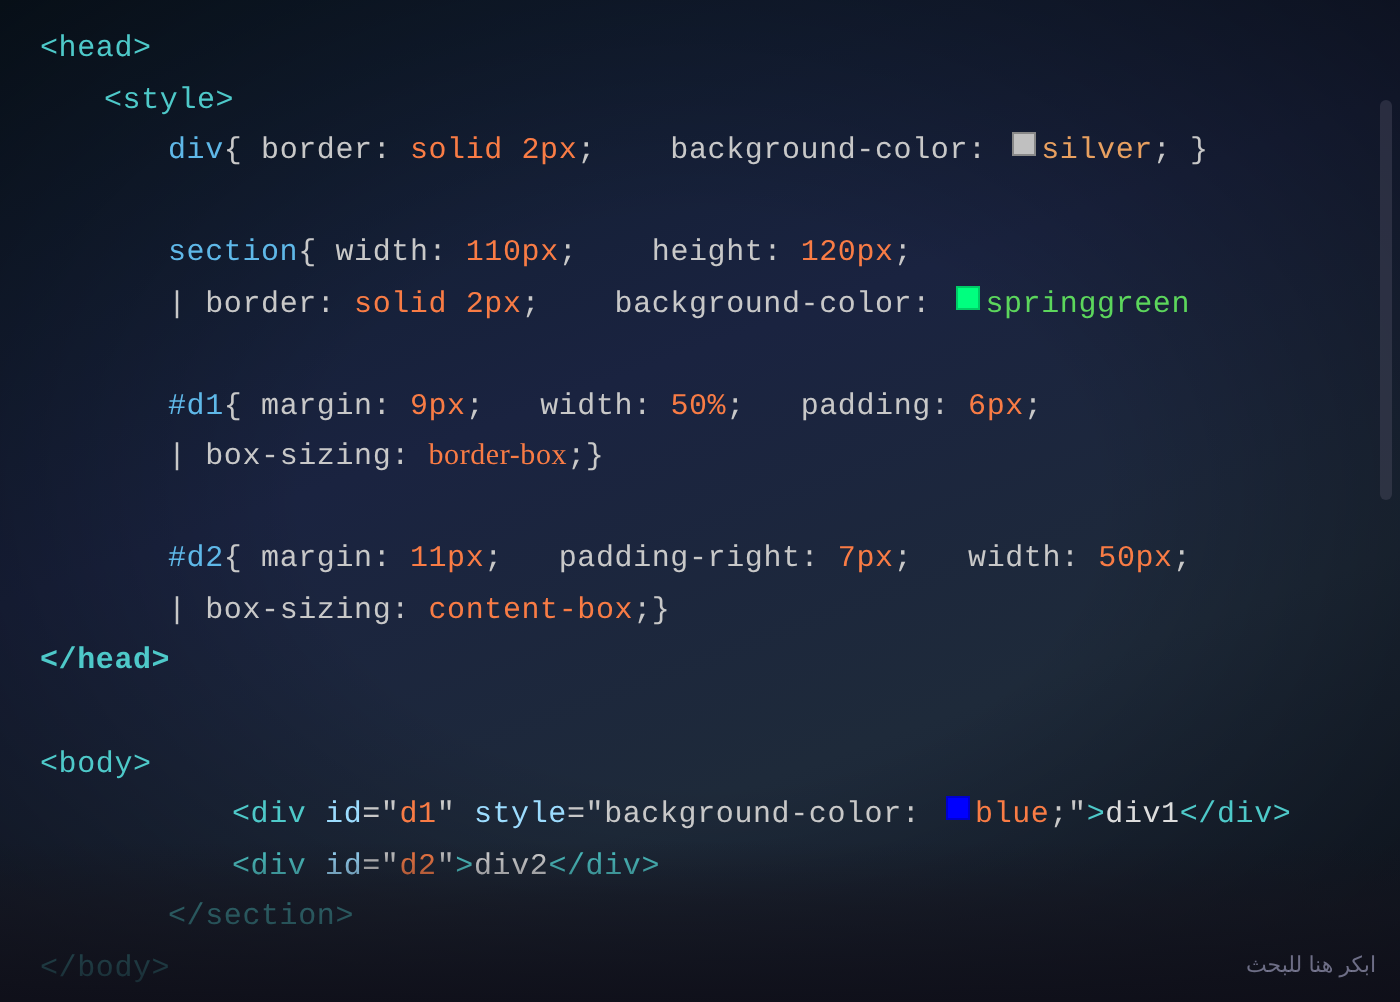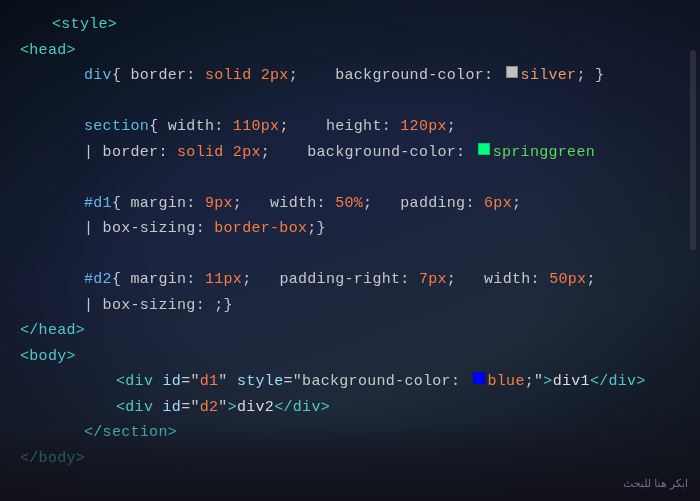--- a/index.html
+++ b/index.html
@@ -117,34 +117,34 @@
       background: rgba(80,80,100,0.4);
       border-radius: 3px;
       z-index: 1;
     }
   </style>
 </head>
 <body>
 
 <div class="screen">
   <div class="code-area" id="code-area">
-  <div class="line"><span style="display: inline-block; width: 32px;"></span><span style="color: rgb(78, 201, 201);">&lt;style&gt;</span></div>
-      <div class="line"><span style="color: rgb(78, 201, 201);">&lt;head&gt;</span></div>
+  <div class="line"><span style="color: rgb(78, 201, 201);">&lt;head&gt;</span></div>
+      <div class="line"><span style="display: inline-block; width: 32px;"></span><span style="color: rgb(78, 201, 201);">&lt;style&gt;</span></div>
       <div class="line"><span style="display: inline-block; width: 64px;"></span><span style="color: rgb(95, 184, 232);">div</span><span style="color: rgb(200, 200, 200);">{ </span><span style="color: rgb(200, 200, 200);">border</span><span style="color: rgb(200, 200, 200);">: </span><span style="color: rgb(249, 124, 69);">solid 2px</span><span style="color: rgb(200, 200, 200);">;    </span><span style="color: rgb(200, 200, 200);">background-color</span><span style="color: rgb(200, 200, 200);">: </span><span class="color-box-silver"></span><span style="color: rgb(232, 160, 96);">silver</span><span style="color: rgb(200, 200, 200);">; }</span></div>
       <div class="line">&nbsp;</div>
       <div class="line"><span style="display: inline-block; width: 64px;"></span><span style="color: rgb(95, 184, 232);">section</span><span style="color: rgb(200, 200, 200);">{ </span><span style="color: rgb(200, 200, 200);">width</span><span style="color: rgb(200, 200, 200);">: </span><span style="color: rgb(249, 124, 69);">110px</span><span style="color: rgb(200, 200, 200);">;    </span><span style="color: rgb(200, 200, 200);">height</span><span style="color: rgb(200, 200, 200);">: </span><span style="color: rgb(249, 124, 69);">120px</span><span style="color: rgb(200, 200, 200);">;</span></div>
       <div class="line"><span style="display: inline-block; width: 64px;"></span><span style="color: rgb(200, 200, 200);">| </span><span style="color: rgb(200, 200, 200);">border</span><span style="color: rgb(200, 200, 200);">: </span><span style="color: rgb(249, 124, 69);">solid 2px</span><span style="color: rgb(200, 200, 200);">;    </span><span style="color: rgb(200, 200, 200);">background-color</span><span style="color: rgb(200, 200, 200);">: </span><span class="color-box-spring"></span><span style="color: rgb(92, 214, 92);">springgreen</span></div>
       <div class="line">&nbsp;</div>
       <div class="line"><span style="display: inline-block; width: 64px;"></span><span style="color: rgb(95, 184, 232);">#d1</span><span style="color: rgb(200, 200, 200);">{ </span><span style="color: rgb(200, 200, 200);">margin</span><span style="color: rgb(200, 200, 200);">: </span><span style="color: rgb(249, 124, 69);">9px</span><span style="color: rgb(200, 200, 200);">;   </span><span style="color: rgb(200, 200, 200);">width</span><span style="color: rgb(200, 200, 200);">: </span><span style="color: rgb(249, 124, 69);">50%</span><span style="color: rgb(200, 200, 200);">;   </span><span style="color: rgb(200, 200, 200);">padding</span><span style="color: rgb(200, 200, 200);">: </span><span style="color: rgb(249, 124, 69);">6px</span><span style="color: rgb(200, 200, 200);">;</span></div>
-      <div class="line"><span style="display: inline-block; width: 64px;"></span><span style="color: rgb(200, 200, 200);">| </span><span style="color: rgb(200, 200, 200);">box-sizing</span><span style="color: rgb(200, 200, 200);">: </span><span style="color: rgb(249, 124, 69);">border-box</span><span style="color: rgb(200, 200, 200);">;}</span></div>
+      <div class="line"><span style="display: inline-block; width: 64px;"></span><span style="color: rgb(200, 200, 200);">| </span><span style="color: rgb(200, 200, 200);">box-sizing</span><span style="color: rgb(200, 200, 200);">: </span><span style="color: rgb(249, 124, 69); font-family: Liberation Serif, serif;">border-box</span><span style="color: rgb(200, 200, 200);">;}</span></div>
       <div class="line">&nbsp;</div>
       <div class="line"><span style="display: inline-block; width: 64px;"></span><span style="color: rgb(95, 184, 232);">#d2</span><span style="color: rgb(200, 200, 200);">{ </span><span style="color: rgb(200, 200, 200);">margin</span><span style="color: rgb(200, 200, 200);">: </span><span style="color: rgb(249, 124, 69);">11px</span><span style="color: rgb(200, 200, 200);">;   </span><span style="color: rgb(200, 200, 200);">padding-right</span><span style="color: rgb(200, 200, 200);">: </span><span style="color: rgb(249, 124, 69);">7px</span><span style="color: rgb(200, 200, 200);">;   </span><span style="color: rgb(200, 200, 200);">width</span><span style="color: rgb(200, 200, 200);">: </span><span style="color: rgb(249, 124, 69);">50px</span><span style="color: rgb(200, 200, 200);">;</span></div>
-      <div class="line"><span style="display: inline-block; width: 64px;"></span><span style="color: rgb(200, 200, 200);">| </span><span style="color: rgb(200, 200, 200);">box-sizing</span><span style="color: rgb(200, 200, 200);">: </span><span style="color: rgb(200, 200, 200);">;}</span></div>
-      <div class="line"><span style="color: rgb(78, 201, 201);">&lt;/head&gt;</span></div>
-      <div class="line"><span style="color: rgb(78, 201, 201);">&lt;body&gt;</span></div>
+      <div class="line"><span style="display: inline-block; width: 64px;"></span><span style="color: rgb(200, 200, 200);">| </span><span style="color: rgb(200, 200, 200);">box-sizing</span><span style="color: rgb(200, 200, 200);">: </span><span style="color: rgb(249, 124, 69);">content-box</span><span style="color: rgb(200, 200, 200);">;}</span></div>
+      <div class="line"><span style="color: rgb(78, 201, 201); font-weight: bold;">&lt;/head&gt;</span></div>
+      <div class="line"><span style="color: rgb(78, 201, 201); margin-top: 26px;">&lt;body&gt;</span></div>
       <div class="line"><span style="display: inline-block; width: 96px;"></span><span style="color: rgb(78, 201, 201);">&lt;div </span><span style="color: rgb(156, 220, 254);">id</span><span style="color: rgb(200, 200, 200);">="</span><span style="color: rgb(249, 124, 69);">d1</span><span style="color: rgb(200, 200, 200);">" </span><span style="color: rgb(156, 220, 254);">style</span><span style="color: rgb(200, 200, 200);">="</span><span style="color: rgb(200, 200, 200);">background-color</span><span style="color: rgb(200, 200, 200);">: </span><span class="color-box-blue"></span><span style="color: rgb(249, 124, 69);">blue</span><span style="color: rgb(200, 200, 200);">;"</span><span style="color: rgb(78, 201, 201);">&gt;</span><span style="color: rgb(220, 220, 220);">div1</span><span style="color: rgb(78, 201, 201);">&lt;/div&gt;</span></div>
       <div class="line"><span style="display: inline-block; width: 96px;"></span><span style="color: rgb(78, 201, 201);">&lt;div </span><span style="color: rgb(156, 220, 254);">id</span><span style="color: rgb(200, 200, 200);">="</span><span style="color: rgb(249, 124, 69);">d2</span><span style="color: rgb(200, 200, 200);">"</span><span style="color: rgb(78, 201, 201);">&gt;</span><span style="color: rgb(220, 220, 220);">div2</span><span style="color: rgb(78, 201, 201);">&lt;/div&gt;</span></div>
       <div class="line"><span style="display: inline-block; width: 64px;"></span><span style="color: rgb(78, 201, 201);">&lt;/section&gt;</span></div>
       <div class="line"><span style="color: rgb(78, 201, 201);">&lt;/body&gt;</span></div>
     </div>
   <div class="keyboard-overlay"></div>
   <div class="watermark">ابكر هنا للبحث</div>
   <div class="scrollbar"></div>
 </div>
 

